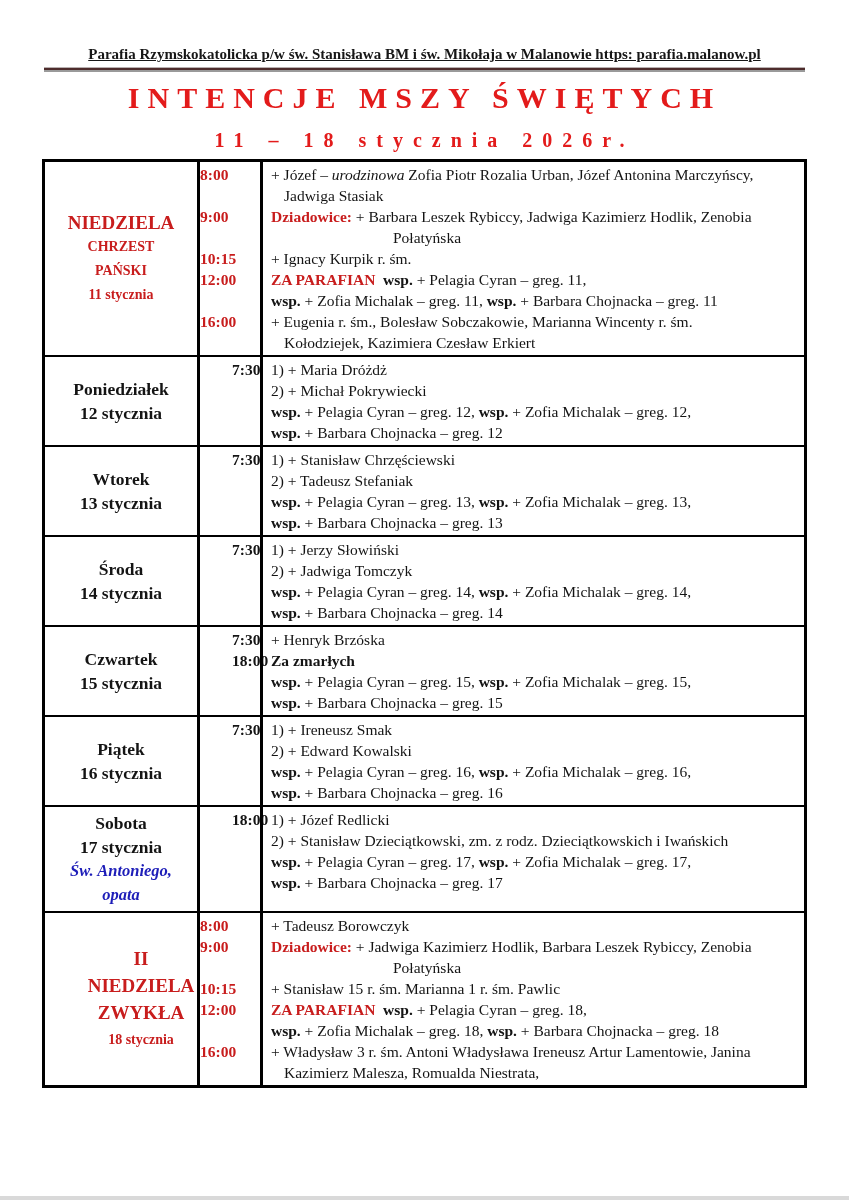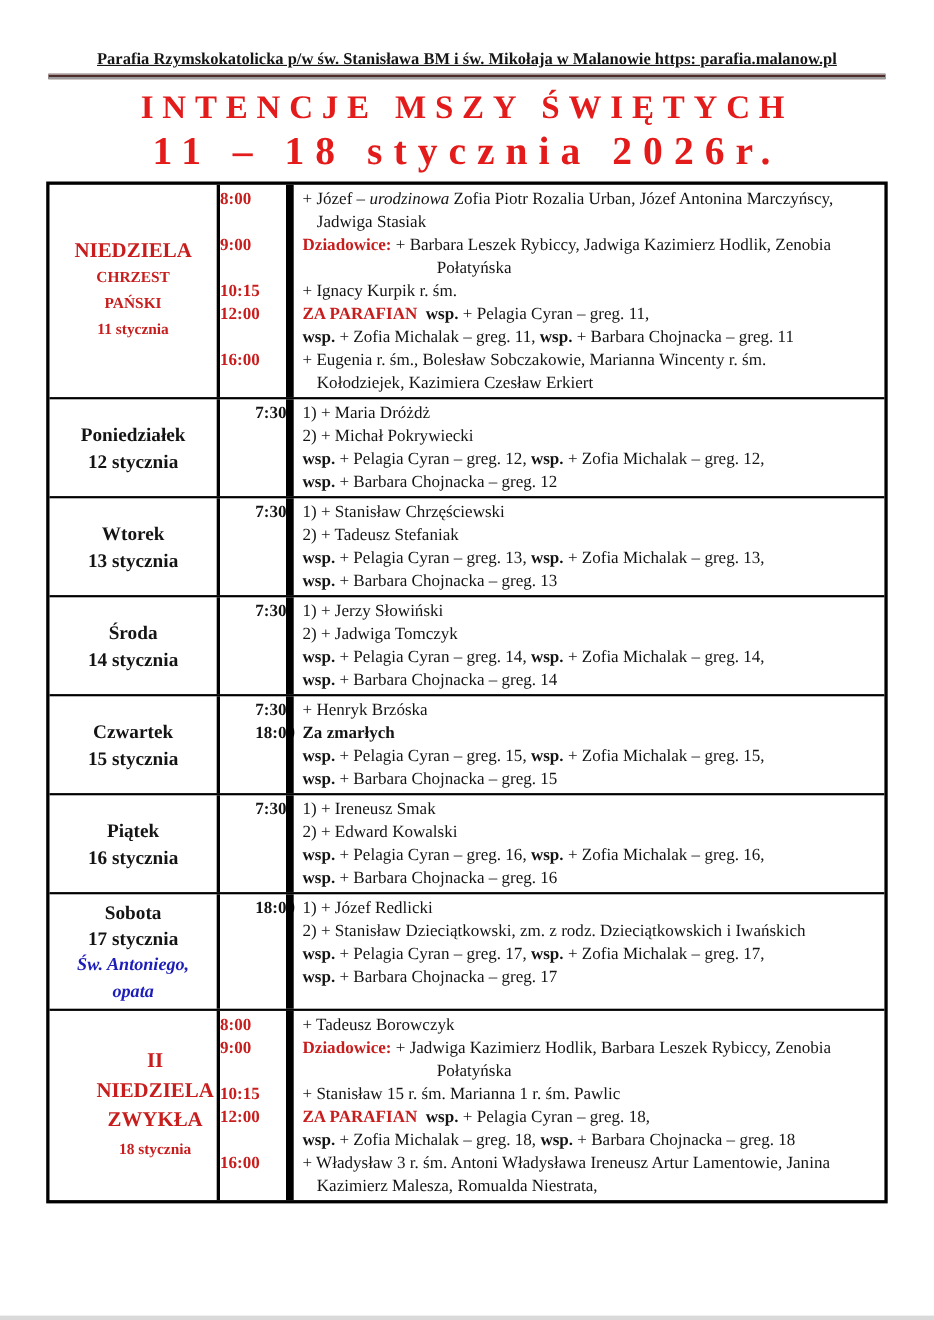--- a/index.html
+++ b/index.html
@@ -3,41 +3,41 @@
 <meta charset="utf-8">
 <style>
   * { margin:0; padding:0; box-sizing:border-box; }
   html,body { background:#ffffff; }
   body { width:849px; font-family:"Liberation Serif","DejaVu Serif",serif; color:var(--ink,#141414); }
   .page { position:relative; width:849px; height:1200px; background:#ffffff; overflow:hidden; }
 
   .parish-header { padding-top:46px; text-align:center; font-size:15px; font-weight:bold; color:#161616;text-decoration:underline; }
   .header-rule { margin:4px 44px 0 44px; height:5px; background:var(--rule,#4e2c2c); border-top:1px solid #b9b1b1; border-bottom:2px solid #9a9a9a; }
   .title1 { margin-top:9px; text-align:center; color:var(--title_red,#e31b1b); font-weight:bold; font-size:30px; letter-spacing:8px; }
-  .title2 { margin-top:1px; text-align:center; color:var(--title_red,#e31b1b); font-weight:bold; font-size:36px; letter-spacing:10px; }
+  .title2 { margin-top:14px; text-align:center; color:var(--title_red,#e31b1b); font-weight:bold; font-size:20px; letter-spacing:10px; }
 
   .table { margin:7px 42px 0 42px; border:3px solid #000; background:#fff; }
   .row { display:flex; border-bottom:2px solid #000; }
   .row:last-child { border-bottom:none; }
 
   .day-cell { width:155px; flex:0 0 155px; border-right:3px solid #000; display:flex; align-items:center; justify-content:center; text-align:center; padding:4px 2px; }
   .day-inner { line-height:24px; }
   .day-inner.spread { line-height:27px;margin-left:40px; }
   .dl-rl { color:var(--red,#c81d1d); font-weight:bold; font-size:19px; }
   .dl-rm { color:var(--red,#c81d1d); font-weight:bold; font-size:14px; }
   .dl-k  { color:#141414; font-weight:bold; font-size:17.5px; }
   .dl-bl { color:var(--blue,#1d1db8); font-weight:bold; font-style:italic; font-size:16.5px; }
 
   .lines { flex:1; display:flex; }
   .time-col { width:60px; flex:0 0 60px; padding:2px 0; }
   .time-col .t { height:21px; line-height:21px; text-align:left; font-weight:bold; font-size:15.5px; }
   .tc-red .t { color:var(--red,#c81d1d); }
   .tc-black .t { color:#141414;padding-left:32px; }
 
-  .text-col { flex:1; border-left:7px solid #000000; padding:2px 0; min-width:0; }
+  .text-col { flex:1; border-left:3px solid #000000; padding:2px 0; min-width:0; }
   .text-col .line { height:21px; line-height:21px; padding-left:8px; padding-right:3px; font-size:15.5px; white-space:pre; overflow:hidden; }
 
   .sg-n { font-weight:normal; }
   .sg-b { font-weight:bold; }
   .sg-i { font-style:italic; }
   .sg-rb { font-weight:bold; color:var(--red,#c81d1d); }
 
   .bottom-edge { position:absolute; left:0; bottom:0; width:100%; height:4px; background:#d9d9d9; }
 </style>
 </head>

